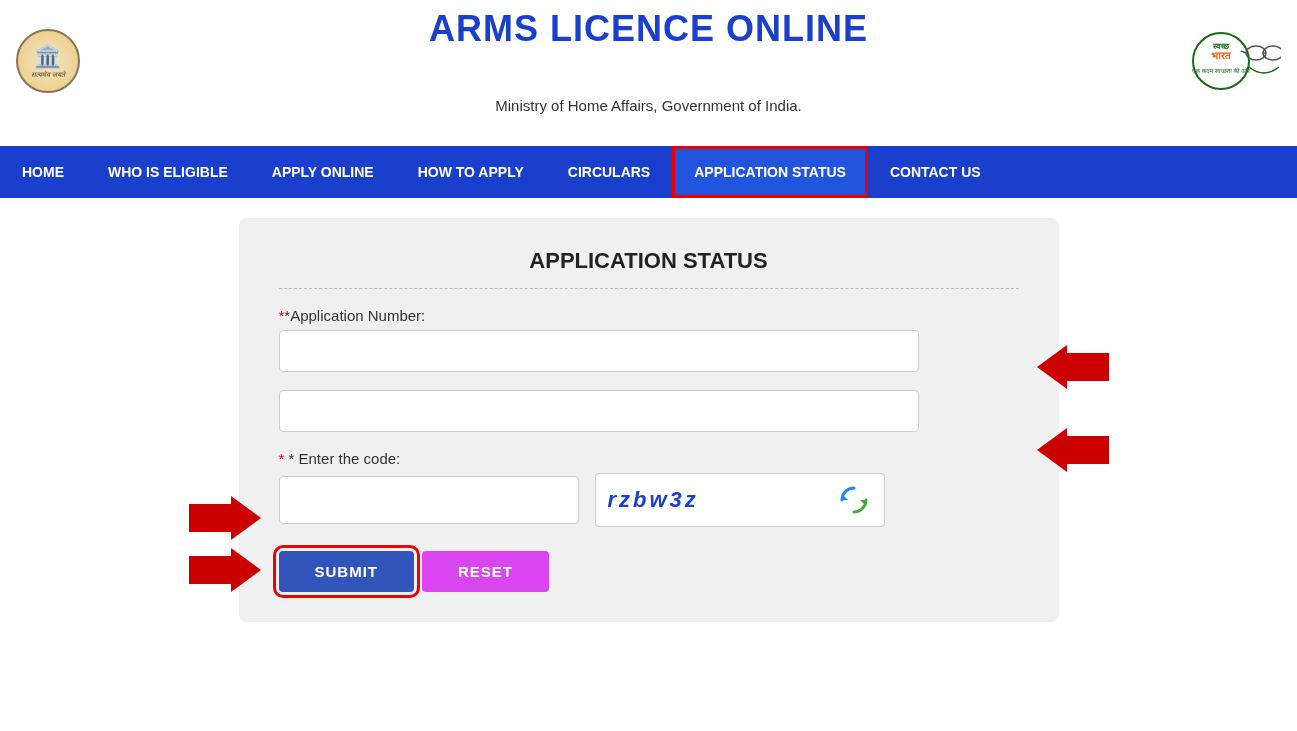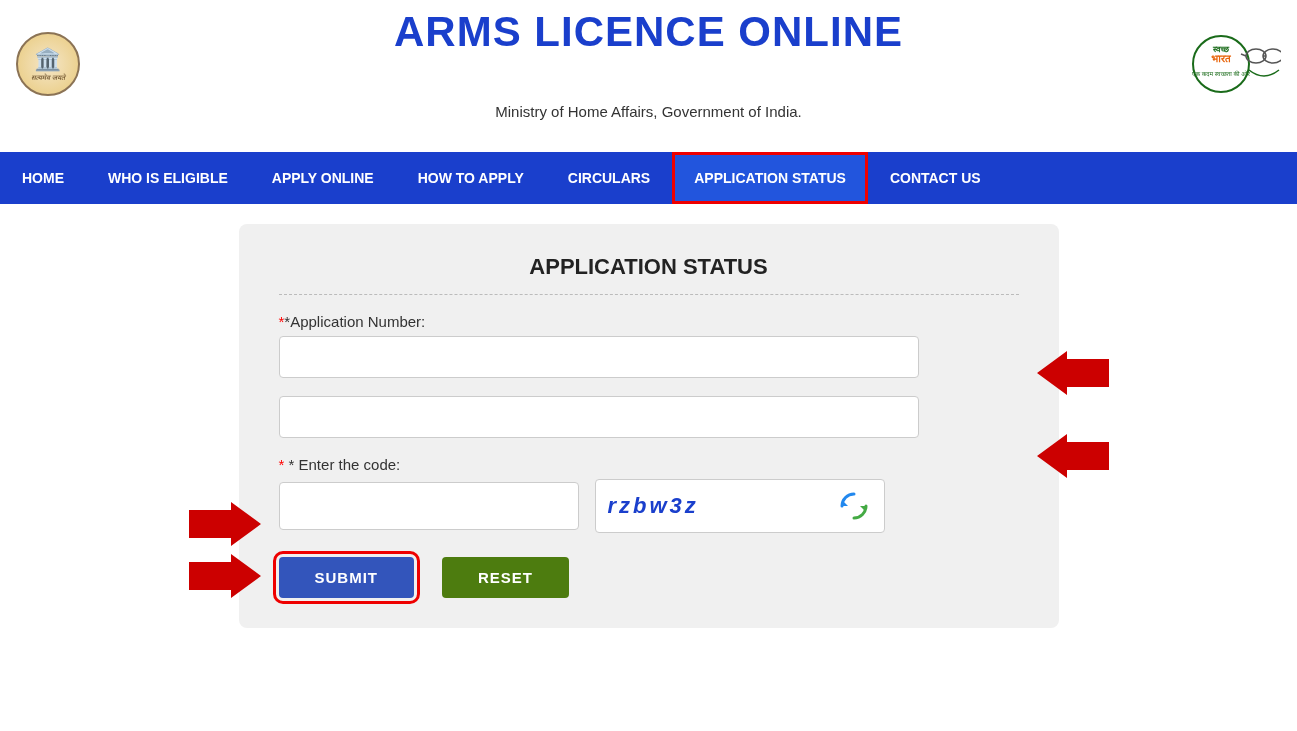--- a/index.html
+++ b/index.html
@@ -5,21 +5,21 @@
     * { margin: 0; padding: 0; box-sizing: border-box; }
     body { font-family: Arial, sans-serif; background: #fff; width: 1297px; }
 
     
     .header { display: flex; align-items: center; justify-content: center; padding: 8px 16px; position: relative; background: #fff; }
     .header-logo-left { position: absolute; left: 16px; top: 50%; transform: translateY(-50%); }
     .logo-circle { width: 64px; height: 64px; border-radius: 50%; border: 2px solid #8B7355; display: flex; align-items: center; justify-content: center; flex-direction: column; font-size: 8px; color: #5a3e1b; background: radial-gradient(circle, #f5e6c8, #e8c97a); position: relative; overflow: hidden; }
     .logo-ashoka { font-size: 22px; }
     .logo-text-below { font-size: 7px; color: #5a3e1b; font-style: italic; }
     .header-center { text-align: center; }
-    .header-title { font-size: 42px; font-weight: bold; color: #1a3fcc; letter-spacing: 1px; }
+    .header-title { font-size: 36px; font-weight: bold; color: #1a3fcc; letter-spacing: 1px; }
     .header-subtitle { font-size: 15px; color: #333; margin-top: 47px; }
     .header-logo-right { position: absolute; right: 16px; top: 50%; transform: translateY(-50%); }
     .swachh-logo { width: 90px; height: 64px; display: flex; flex-direction: column; align-items: center; justify-content: center; font-size: 7px; color: #1a6b1a; text-align: right; }
 
     
     nav { background: #1a3fcc; display: flex; width: 100%; margin-top: 24px; }
     .nav-item { color: #fff; font-size: 14px; font-weight: bold; padding: 18px 22px; cursor: pointer; white-space: nowrap; text-transform: uppercase; text-decoration: none; display: flex; align-items: center; }
     .nav-item.active { background: #2255dd; outline: 3px solid #e00; outline-offset: -3px; }
 
     
@@ -32,24 +32,24 @@
     .field-input { width: 640px; height: 42px; border: 1px solid #ccc; border-radius: 4px; padding: 0 10px; font-size: 15px; background: #fff; }
 
     
     .code-row { display: flex; align-items: center; gap: 16px; margin-top: 6px; }
     .code-input { width: 300px; height: 48px; border: 1px solid #ccc; border-radius: 4px; padding: 0 10px; font-size: 15px; background: #fff; }
     .captcha-box { width: 290px; height: 54px; background: #fff; border: 1px solid #ccc; border-radius: 4px; display: flex; align-items: center; justify-content: space-between; padding: 0 12px; }
     .captcha-text { font-size: 22px; font-weight: bold; color: #1a3fcc; font-style: italic; letter-spacing: 3px; }
     .captcha-refresh { width: 36px; height: 36px; display: flex; align-items: center; justify-content: center; cursor: pointer; }
 
     
-    .buttons-row { display: flex; align-items: center; gap: 28px; margin-top: 20px; position: relative; }
+    .buttons-row { display: flex; align-items: center; gap: 8px; margin-top: 20px; position: relative; }
 
     .btn-submit { background: #3355bb; color: #fff; font-size: 15px; font-weight: bold; padding: 12px 36px; border: none; border-radius: 4px; cursor: pointer; outline: 3px solid #e00; outline-offset: 3px; letter-spacing: 1px; }
-    .btn-reset { background: #4d7c0f; color: #fff; font-size: 15px; font-weight: bold; padding: 12px 36px; border: none; border-radius: 4px; cursor: pointer; letter-spacing: 1px; }
+    .btn-reset { background: #d946ef; color: #fff; font-size: 15px; font-weight: bold; padding: 12px 36px; border: none; border-radius: 4px; cursor: pointer; letter-spacing: 1px; }
   </style>
 </head>
 <body>
 
 <div class="header">
   <div class="header-logo-left">
     <div class="logo-circle">
       <span class="logo-ashoka">🏛️</span>
       <span class="logo-text-below">सत्यमेव जयते</span>
     </div>

